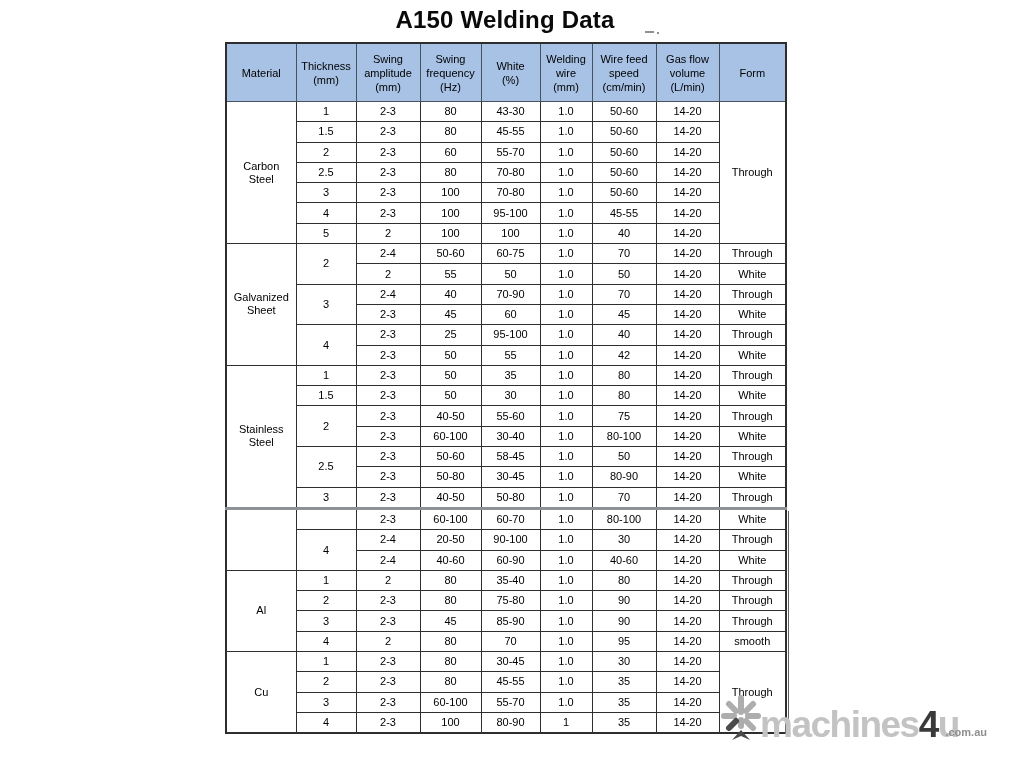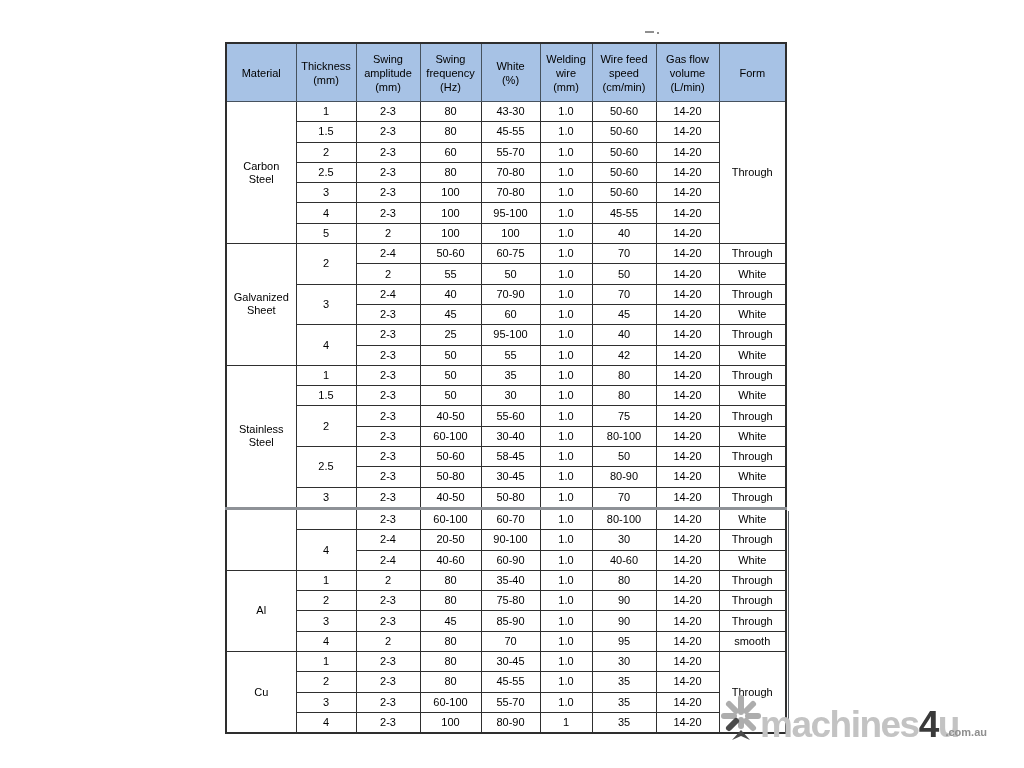--- a/index.html
+++ b/index.html
@@ -107,20 +107,21 @@
     font-size: 11px;
     font-weight: bold;
     color: #8f8f8f;
   }
 </style>
 </head>
 <body>
 
 <div class="page">
 
+  <div class="page-title">A150 Welding Data</div>
 
   <div class="smudge"></div>
   <div class="smudge-dot"></div>
 
   <table class="welding">
     <colgroup>
       <col style="width:70px">
         <col style="width:60px">
         <col style="width:64px">
       <col style="width:61px">

